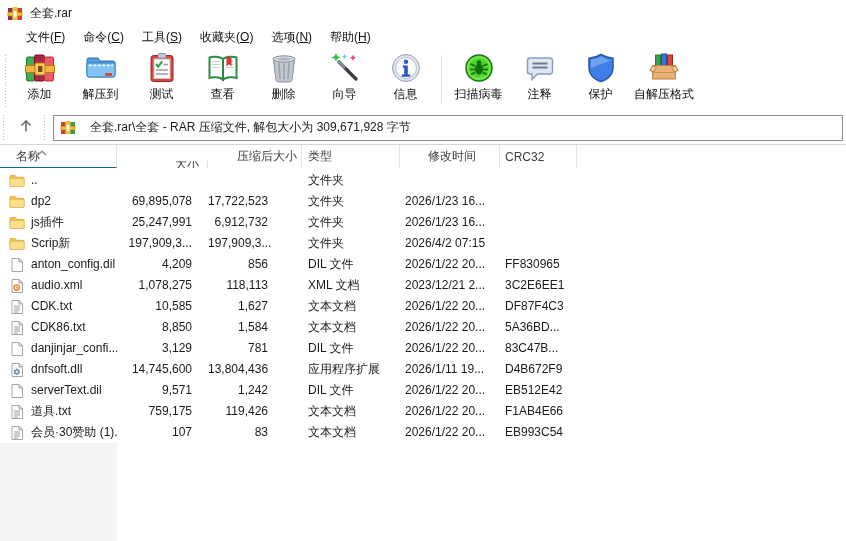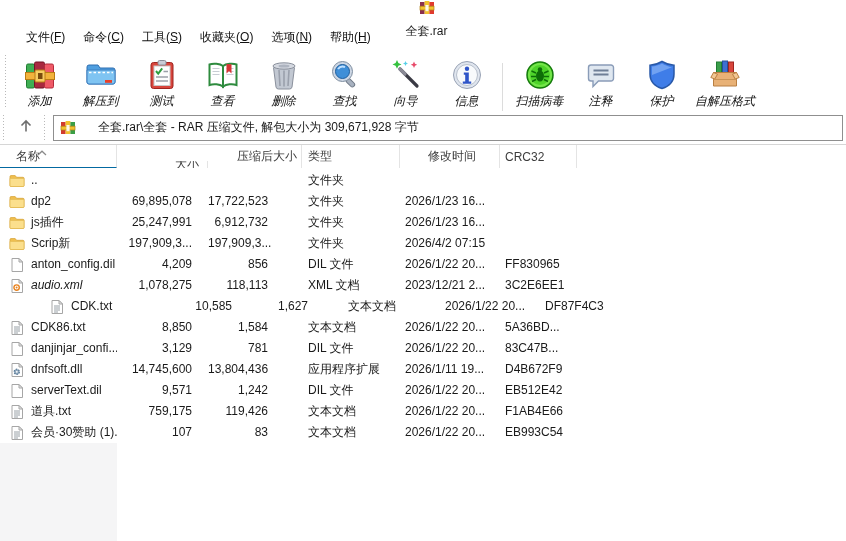--- a/index.html
+++ b/index.html
@@ -1,39 +1,39 @@
 <!DOCTYPE html>
 <html><head>
 <meta charset="utf-8">
 <style>
   html,body{margin:0;padding:0;background:#fff;}
   .win{width:846px;height:541px;background:#fff;position:relative;overflow:hidden;
        font-family:"Liberation Sans","DejaVu Sans",sans-serif;font-size:12px;color:#1a1a1a;}
   
-  .titlebar{height:27px;display:flex;align-items:center;padding-left:7px;gap:7px;flex-direction:column;}
+  .titlebar{height:27px;display:flex;align-items:center;padding-left:7px;gap:7px;}
   .titlebar .app-icon svg{width:16px;height:16px;display:block;}
   
   .menubar{height:21px;display:flex;align-items:center;padding-left:17px;}
   .menu-item{padding:2px 9px;white-space:nowrap;color:#111;}
   .menu-item u{text-decoration:underline;}
   
-  .toolbar{height:63px;display:flex;align-items:flex-end;padding:3px 0 0 2px;box-sizing:border-box;font-style:italic;}
+  .toolbar{height:63px;display:flex;align-items:flex-start;padding:3px 0 0 2px;box-sizing:border-box;}
   .grip{width:1px;align-self:stretch;margin:4px 3px;
         background-image:repeating-linear-gradient(to bottom,#b9b9b9 0 1px,transparent 1px 3px);}
   .tb-btn{min-width:55px;display:flex;flex-direction:column;align-items:center;padding:1px 3px;cursor:default;}
   .tb-icon{width:32px;height:32px;}
   .tb-icon svg{width:32px;height:32px;display:block;}
   .tb-label{margin-top:2px;white-space:nowrap;color:#111;}
   .tb-sep{width:1px;background:#dcdcdc;height:48px;margin:4px 6px 0 5px;}
   
   .addressbar{height:34px;display:flex;align-items:center;border-bottom:1px solid #d6d6d6;
               box-sizing:border-box;padding-right:3px;}
   .up-btn{width:30px;height:26px;display:flex;align-items:center;justify-content:center;margin-left:4px;}
   .up-btn svg{width:16px;height:16px;}
-  .combo{flex:1;height:26px;border:1px solid #8f8f8f;display:flex;align-items:center;gap:22px;
+  .combo{flex:1;height:26px;border:1px solid #8f8f8f;display:flex;align-items:center;gap:14px;
          padding:0 6px;background:#fff;margin-left:5px;box-sizing:border-box;white-space:nowrap;overflow:hidden;}
   .combo .combo-icon svg{width:16px;height:16px;display:block;}
   
   .list{position:absolute;top:145px;left:0;right:0;bottom:0;display:flex;flex-direction:column;}
   .lheader{height:23px;display:flex;color:#3c3c3c;position:relative;flex:0 0 auto;}
   .hcell{box-sizing:border-box;border-right:1px solid #e4e4e4;display:flex;align-items:center;overflow:hidden;}
   .hcell.c-name{padding-left:16px;border-bottom:1px solid #0369a1;}
   .hcell.c-size,.hcell.c-packed{justify-content:flex-end;}
   .hcell.c-size{padding-right:8px;}
   .hcell.c-packed{padding-right:4px;}
@@ -137,31 +137,20 @@
             <path d="M11 11 l1 16 M16 11.5 v16 M21 11 l-1 16" stroke="#9aa0ac" stroke-width="1.6"></path>
             <ellipse cx="16" cy="7" rx="11" ry="3.2" fill="#d4d8e0" stroke="#8a909c"></ellipse>
             <ellipse cx="16" cy="7" rx="5.5" ry="1.5" fill="#aeb4c0"></ellipse>
           </svg>
         </span>
         <span class="tb-label">删除</span>
       </div>
       <div class="tb-btn">
         <span class="tb-icon">
           <svg viewBox="0 0 32 32">
-            <rect x="19.5" y="18.5" width="10" height="4.6" rx="2.2" transform="rotate(45 19.5 18.5)" fill="#a8b2c0" stroke="#6e7886"></rect>
-            <circle cx="13.5" cy="12.5" r="10" fill="#ccd6e4" stroke="#7e8ea0"></circle>
-            <circle cx="13.5" cy="12.5" r="7" fill="#3f8fd8" stroke="#1f5f9e"></circle>
-            <path d="M9 10 a6 6 0 0 1 7 -2" stroke="#bfe0ff" stroke-width="2" fill="none"></path>
-          </svg>
-        </span>
-        <span class="tb-label">查找</span>
-      </div>
-      <div class="tb-btn">
-        <span class="tb-icon">
-          <svg viewBox="0 0 32 32">
             <path d="M10 10 L27 27" stroke="#3a3a44" stroke-width="3.2" stroke-linecap="round"></path>
             <path d="M10 10 L15 15" stroke="#8a8a96" stroke-width="3.2" stroke-linecap="round"></path>
             <path d="M7 1 L8.4 4 L11.5 5.4 L8.4 6.8 L7 9.8 L5.6 6.8 L2.5 5.4 L5.6 4 Z" fill="#35c13f"></path>
             <path d="M15.5 2 L16.3 3.7 L18 4.5 L16.3 5.3 L15.5 7 L14.7 5.3 L13 4.5 L14.7 3.7 Z" fill="#58d0e8"></path>
             <path d="M24 2.5 L25 4.7 L27.2 5.7 L25 6.7 L24 8.9 L23 6.7 L20.8 5.7 L23 4.7 Z" fill="#e84a6a"></path>
           </svg>
         </span>
         <span class="tb-label">向导</span>
       </div>
       <div class="tb-btn">
@@ -343,39 +332,39 @@
             </span>
             <span class="fname">anton_config.dil</span>
           </div>
           <div class="cell c-size" style="width: 91px;">4,209</div>
           <div class="cell c-packed" style="width: 94px;">856</div>
           <div class="cell c-type" style="width: 98px;">DIL 文件</div>
           <div class="cell c-modified" style="width: 100px;">2026/1/22 20...</div>
           <div class="cell c-crc32" style="width: 77px;">FF830965</div>
         </div>
         <div class="row">
-          <div class="cell c-name" style="width: 117px; font-style: italic;">
+          <div class="cell c-name" style="width: 117px;">
             <span class="ficon">
               <svg viewBox="0 0 16 16">
                 <path d="M3 1.5 h7 l3.5 3.5 v9.5 H3 z" fill="#fff" stroke="#a6a6a6"></path>
                 <path d="M10 1.5 v3.5 h3.5 z" fill="#e9e9e9" stroke="#a6a6a6"></path>
                 <circle cx="7.6" cy="9.6" r="2.7" fill="none" stroke="#e8821e" stroke-width="1.4"></circle>
                 <circle cx="7.6" cy="9.6" r="1" fill="#e8821e"></circle>
               </svg>
             </span>
             <span class="fname">audio.xml</span>
           </div>
           <div class="cell c-size" style="width: 91px;">1,078,275</div>
           <div class="cell c-packed" style="width: 94px;">118,113</div>
           <div class="cell c-type" style="width: 98px;">XML 文档</div>
           <div class="cell c-modified" style="width: 100px;">2023/12/21 2...</div>
           <div class="cell c-crc32" style="width: 77px;">3C2E6EE1</div>
         </div>
         <div class="row">
-          <div class="cell c-name" style="width: 117px; margin-left: 40px;">
+          <div class="cell c-name" style="width: 117px;">
             <span class="ficon">
               <svg viewBox="0 0 16 16">
                 <path d="M3 1.5 h7 l3.5 3.5 v9.5 H3 z" fill="#fff" stroke="#a6a6a6"></path>
                 <path d="M10 1.5 v3.5 h3.5 z" fill="#e9e9e9" stroke="#a6a6a6"></path>
                 <path d="M5 7 h6 M5 9 h6 M5 11 h6 M5 13 h4" stroke="#8d959c" stroke-width="0.9"></path>
               </svg>
             </span>
             <span class="fname">CDK.txt</span>
           </div>
           <div class="cell c-size" style="width: 91px;">10,585</div>

